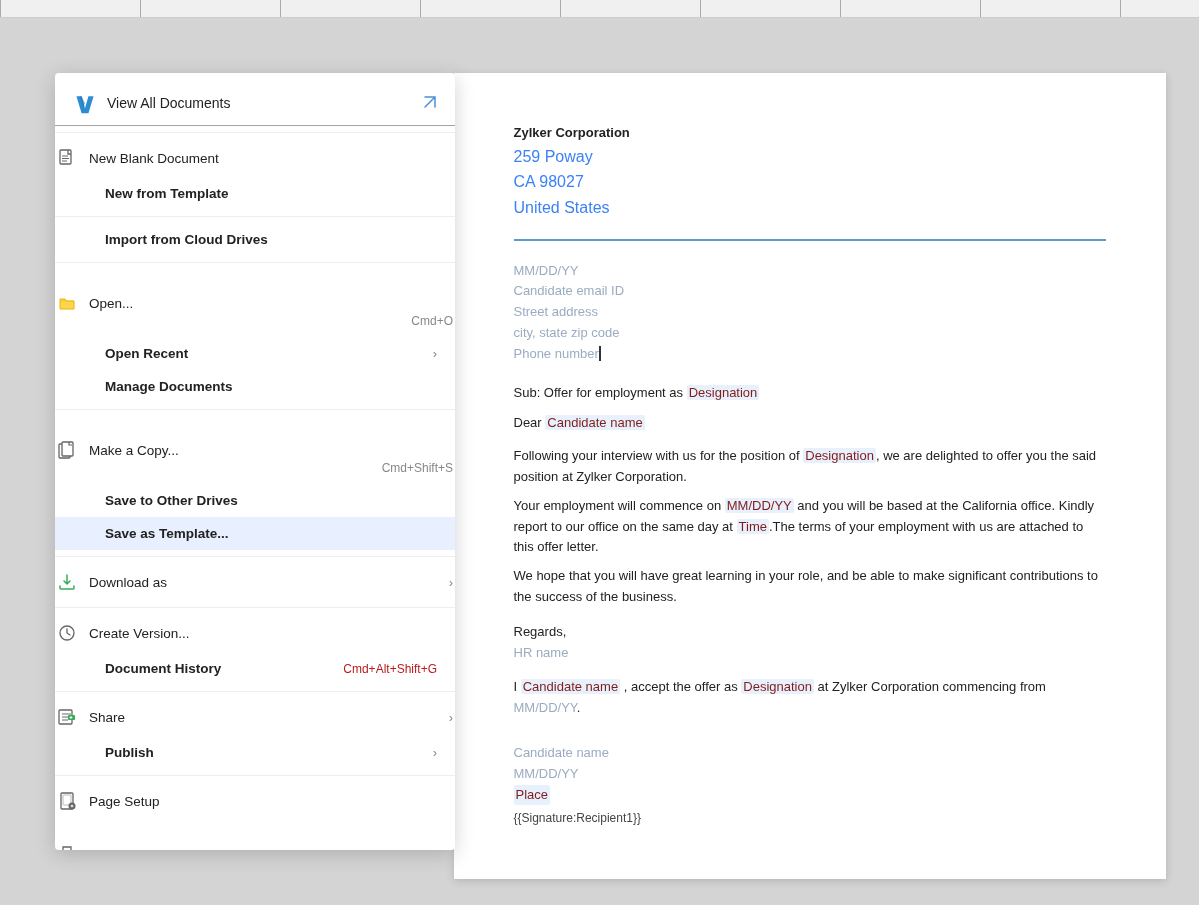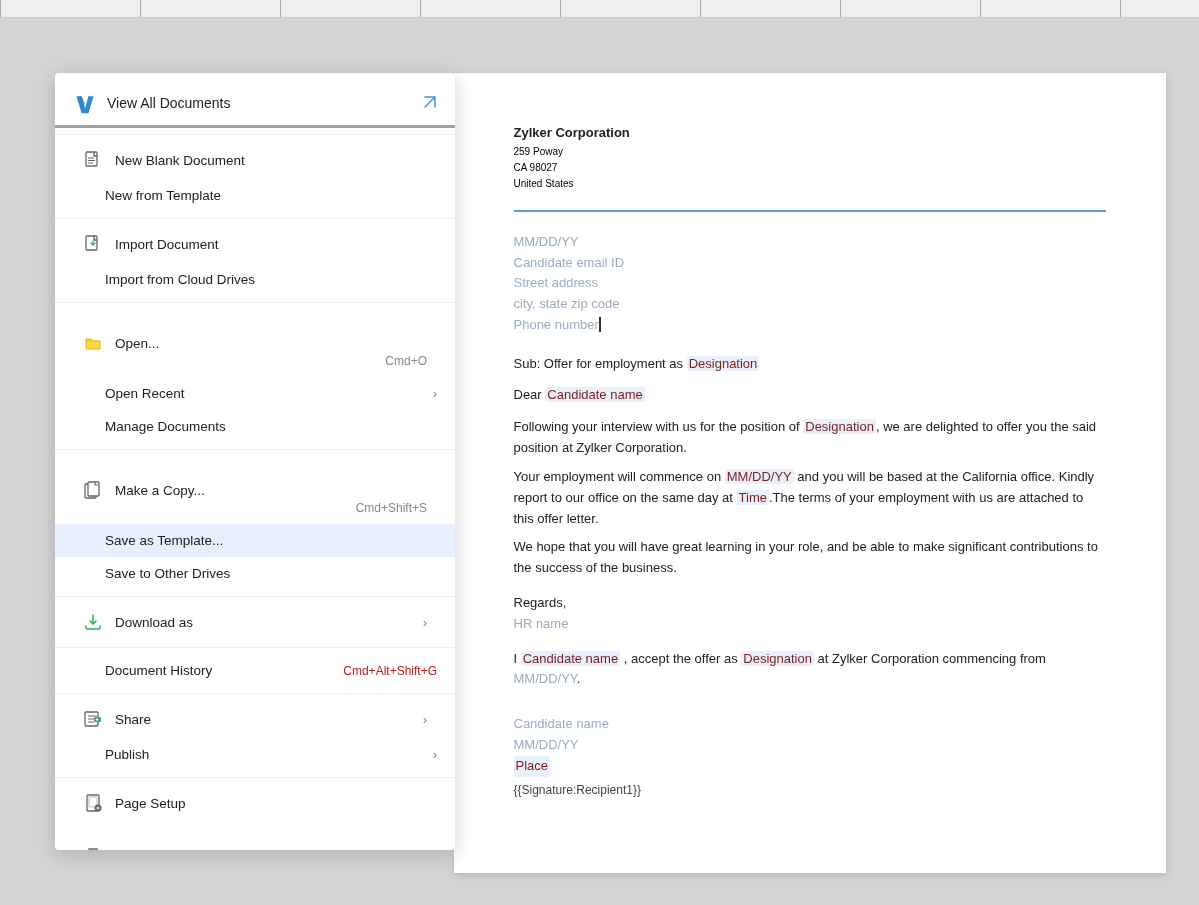--- a/index.html
+++ b/index.html
@@ -61,22 +61,22 @@
       color: #222;
       line-height: 1.6;
       flex-shrink: 0;
     }
 
     .doc-company-name {
       font-weight: bold;
       font-size: 13px;
     }
     .doc-address {
-      font-size: 10px;
-      color: #000000;
+      font-size: 16px;
+      color: #3b82f6;
     }
     .doc-divider {
       border: none;
       border-top: 2px solid #5b9bd5;
       margin: 18px 0 20px 0;
     }
 
     .doc-placeholder {
       color: #9bacc0;
       font-size: 13px;
@@ -113,21 +113,21 @@
       top: 55px;
       left: 55px;
       bottom: 55px;
       overflow-y: auto;
     }
 
     .menu-header {
       display: flex;
       align-items: center;
       padding: 8px 18px 10px 18px;
-      border-bottom: 3px solid #a3a3a3;
+      border-bottom: 1px solid #a3a3a3;
       gap: 10px;
     }
     .menu-header-logo {
       width: 24px;
       height: 24px;
       flex-shrink: 0;
     }
     .menu-header-title {
       font-size: 14px;
       font-weight: 500;
@@ -142,21 +142,21 @@
 
     .menu-divider {
       border: none;
       border-top: 1px solid #eee;
       margin: 6px 0;
     }
 
     .menu-item {
       display: flex;
       align-items: center;
-      padding: 9px 28px;
+      padding: 9px 2px;
       cursor: pointer;
       font-size: 13.5px;
       color: #222;
       gap: 12px;
       position: relative;
     }
     .menu-item .item-icon {
       width: 20px;
       height: 20px;
       flex-shrink: 0;
@@ -184,20 +184,21 @@
       display: flex;
       align-items: center;
       padding: 9px 18px 9px 50px;
       cursor: pointer;
       font-size: 13.5px;
       color: #222;
       position: relative;
     }
     .menu-item-simple .item-label {
       flex: 1;
+      font-weight: bold;
     }
     .menu-item-simple .item-shortcut {
       color: #b91c1c;
       font-size: 12px;
     }
     .menu-item-simple .item-arrow {
       color: #888;
       font-size: 13px;
     }
 
@@ -249,30 +250,20 @@
       </span>
       <span class="item-label">New Blank Document</span>
     </div>
 
     <div class="menu-item-simple">
       <span class="item-label">New from Template</span>
     </div>
 
     <hr class="menu-divider">
 
-    <div class="menu-item">
-      <span class="item-icon">
-        <svg width="18" height="18" viewBox="0 0 18 18" fill="none">
-          <rect x="2" y="1" width="11" height="14" rx="1" stroke="#666" stroke-width="1.3" fill="white"></rect>
-          <path d="M10 1v4h3" stroke="#666" stroke-width="1.3" fill="none"></path>
-          <path d="M9 10V6m0 4l-2-2m2 2l2-2" stroke="#3aab5c" stroke-width="1.2" stroke-linecap="round"></path>
-        </svg>
-      </span>
-      <span class="item-label">Import Document</span>
-    </div>
 
     <div class="menu-item-simple">
       <span class="item-label">Import from Cloud Drives</span>
     </div>
 
     <hr class="menu-divider">
 
     <div class="menu-item">
       <span class="item-icon">
         <svg width="18" height="18" viewBox="0 0 18 18" fill="none">
@@ -300,43 +291,52 @@
         <svg width="18" height="18" viewBox="0 0 18 18" fill="none">
           <rect x="1" y="3" width="11" height="14" rx="1" stroke="#666" stroke-width="1.3" fill="white"></rect>
           <rect x="4" y="1" width="11" height="14" rx="1" stroke="#666" stroke-width="1.3" fill="white"></rect>
           <path d="M11 1v3h3" stroke="#666" stroke-width="1.2"></path>
         </svg>
       </span>
       <span class="item-label">Make a Copy...</span>
       <span class="item-shortcut">Cmd+Shift+S</span>
     </div>
 
+    <div class="menu-item-simple">
+      <span class="item-label">Save to Other Drives</span>
+    </div>
+
     <div class="menu-item-simple active" style="background:#e8efff;">
       <span class="item-label">Save as Template...</span>
     </div>
 
-    <div class="menu-item-simple">
-      <span class="item-label">Save to Other Drives</span>
-    </div>
-
     <hr class="menu-divider">
 
     <div class="menu-item">
       <span class="item-icon">
         <svg width="18" height="18" viewBox="0 0 18 18" fill="none">
           <path d="M9 2v9m0 0l-3-3m3 3l3-3" stroke="#3aab5c" stroke-width="1.5" stroke-linecap="round" stroke-linejoin="round"></path>
           <path d="M2 13v2a1 1 0 001 1h12a1 1 0 001-1v-2" stroke="#3aab5c" stroke-width="1.5" stroke-linecap="round"></path>
         </svg>
       </span>
       <span class="item-label">Download as</span>
       <span class="item-arrow" style="color:#888; margin-left:auto;">›</span>
     </div>
 
     <hr class="menu-divider">
 
+    <div class="menu-item">
+      <span class="item-icon">
+        <svg width="18" height="18" viewBox="0 0 18 18" fill="none">
+          <circle cx="9" cy="9" r="7" stroke="#666" stroke-width="1.3" fill="white"></circle>
+          <path d="M9 5v4l3 2" stroke="#666" stroke-width="1.3" stroke-linecap="round"></path>
+        </svg>
+      </span>
+      <span class="item-label">Create Version...</span>
+    </div>
 
     <div class="menu-item-simple" style="display:flex; justify-content:space-between;">
       <span class="item-label">Document History</span>
       <span class="item-shortcut">Cmd+Alt+Shift+G</span>
     </div>
 
     <hr class="menu-divider">
 
     <div class="menu-item">
       <span class="item-icon">

